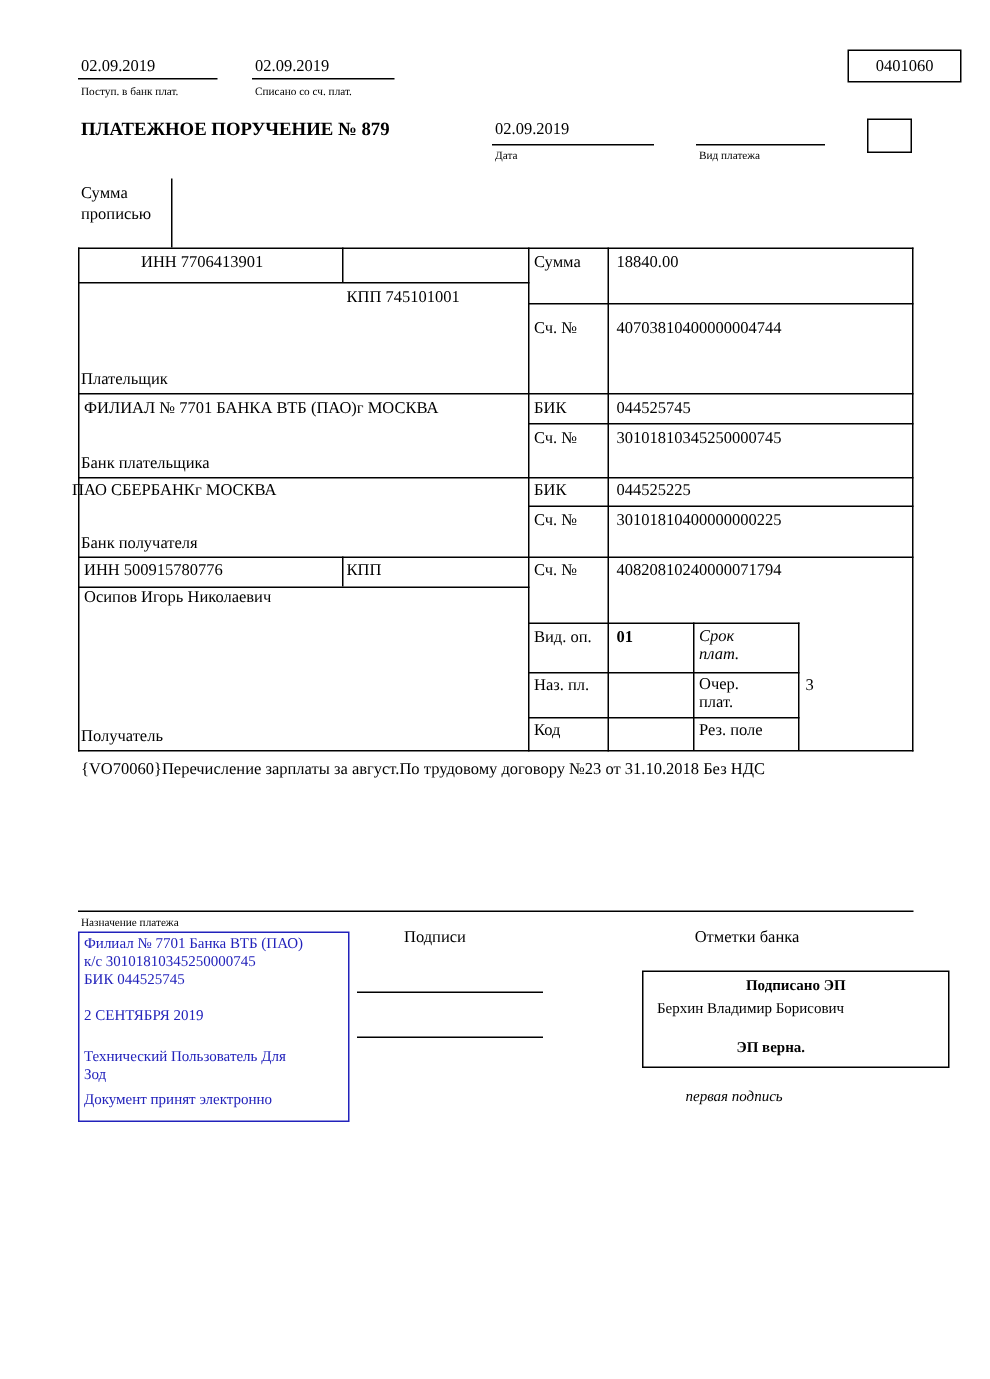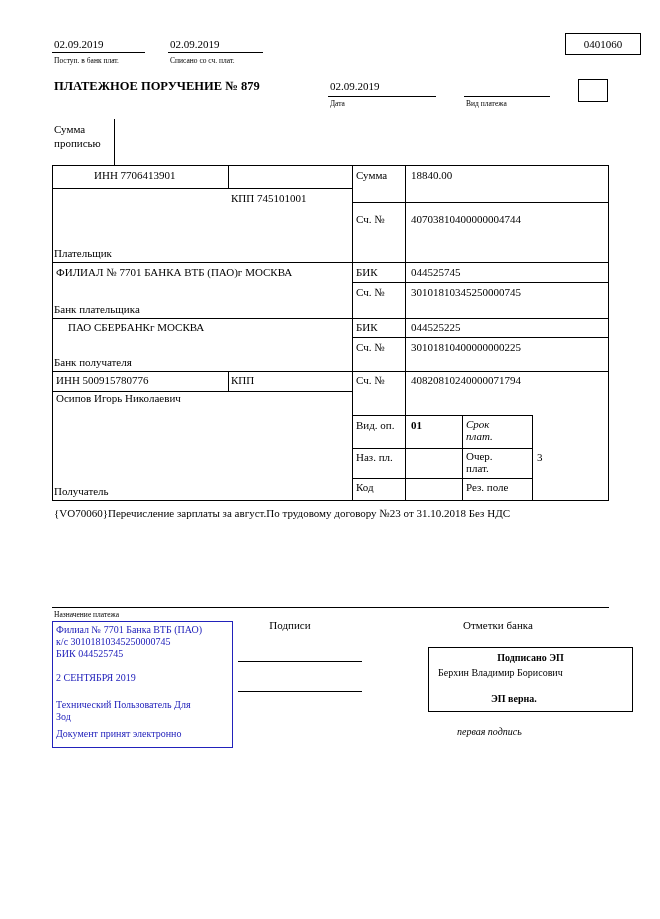--- a/index.html
+++ b/index.html
@@ -77,21 +77,21 @@
   <div class="t" style="left:411px;top:213px;">40703810400000004744</div>
   <div class="t" style="left:54px;top:247px;">Плательщик</div>
 
   <div class="t" style="left:56px;top:266px;">ФИЛИАЛ № 7701 БАНКА ВТБ (ПАО)г МОСКВА</div>
   <div class="t" style="left:356px;top:266px;">БИК</div>
   <div class="t" style="left:411px;top:266px;">044525745</div>
   <div class="t" style="left:356px;top:286px;">Сч. №</div>
   <div class="t" style="left:411px;top:286px;">30101810345250000745</div>
   <div class="t" style="left:54px;top:303px;">Банк плательщика</div>
 
-  <div class="t" style="left:68px;top:321px;">ПАО СБЕРБАНКг МОСКВА</div>
+  <div class="t" style="left:48px;top:321px;">ПАО СБЕРБАНКг МОСКВА</div>
   <div class="t" style="left:356px;top:321px;">БИК</div>
   <div class="t" style="left:411px;top:321px;">044525225</div>
   <div class="t" style="left:356px;top:341px;">Сч. №</div>
   <div class="t" style="left:411px;top:341px;">30101810400000000225</div>
   <div class="t" style="left:54px;top:356px;">Банк получателя</div>
 
   <div class="t" style="left:56px;top:374px;">ИНН 500915780776</div>
   <div class="t" style="left:231px;top:374px;">КПП</div>
   <div class="t" style="left:356px;top:374px;">Сч. №</div>
   <div class="t" style="left:411px;top:374px;">40820810240000071794</div>

